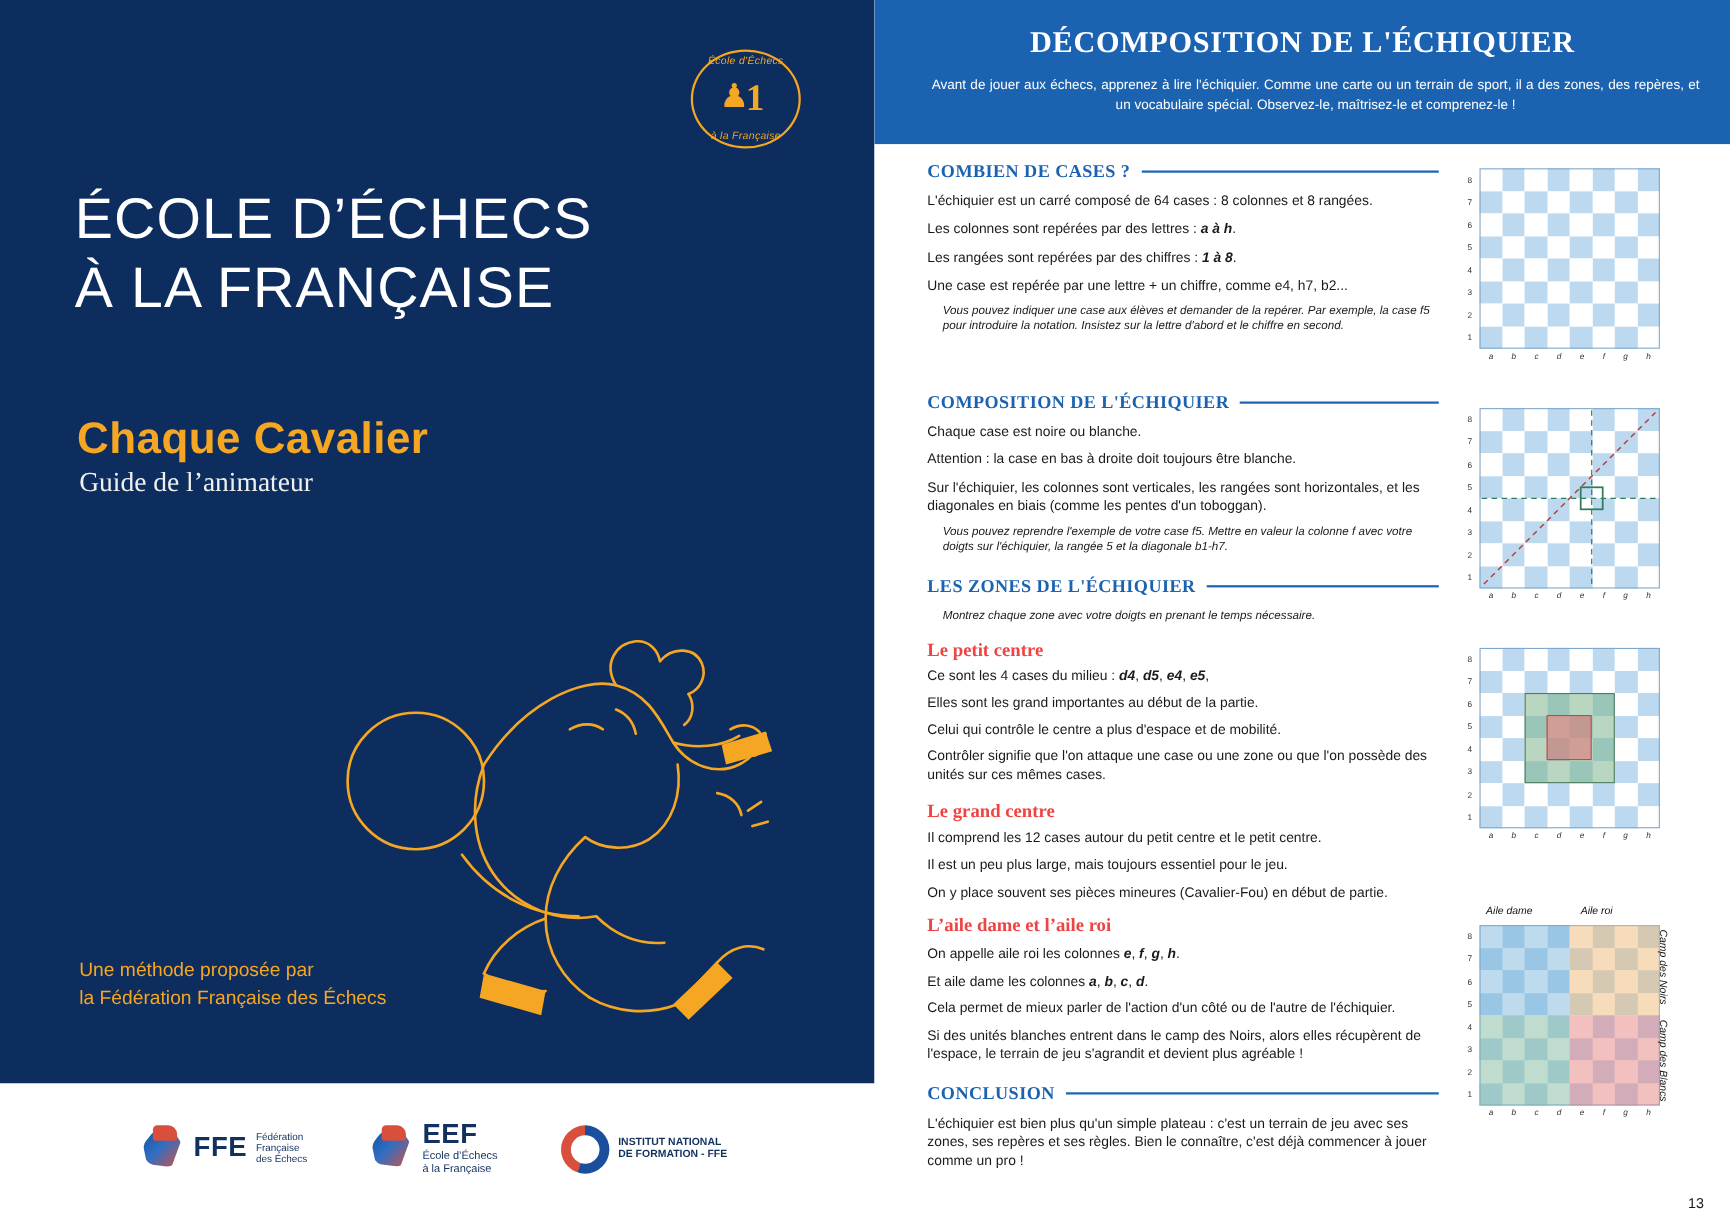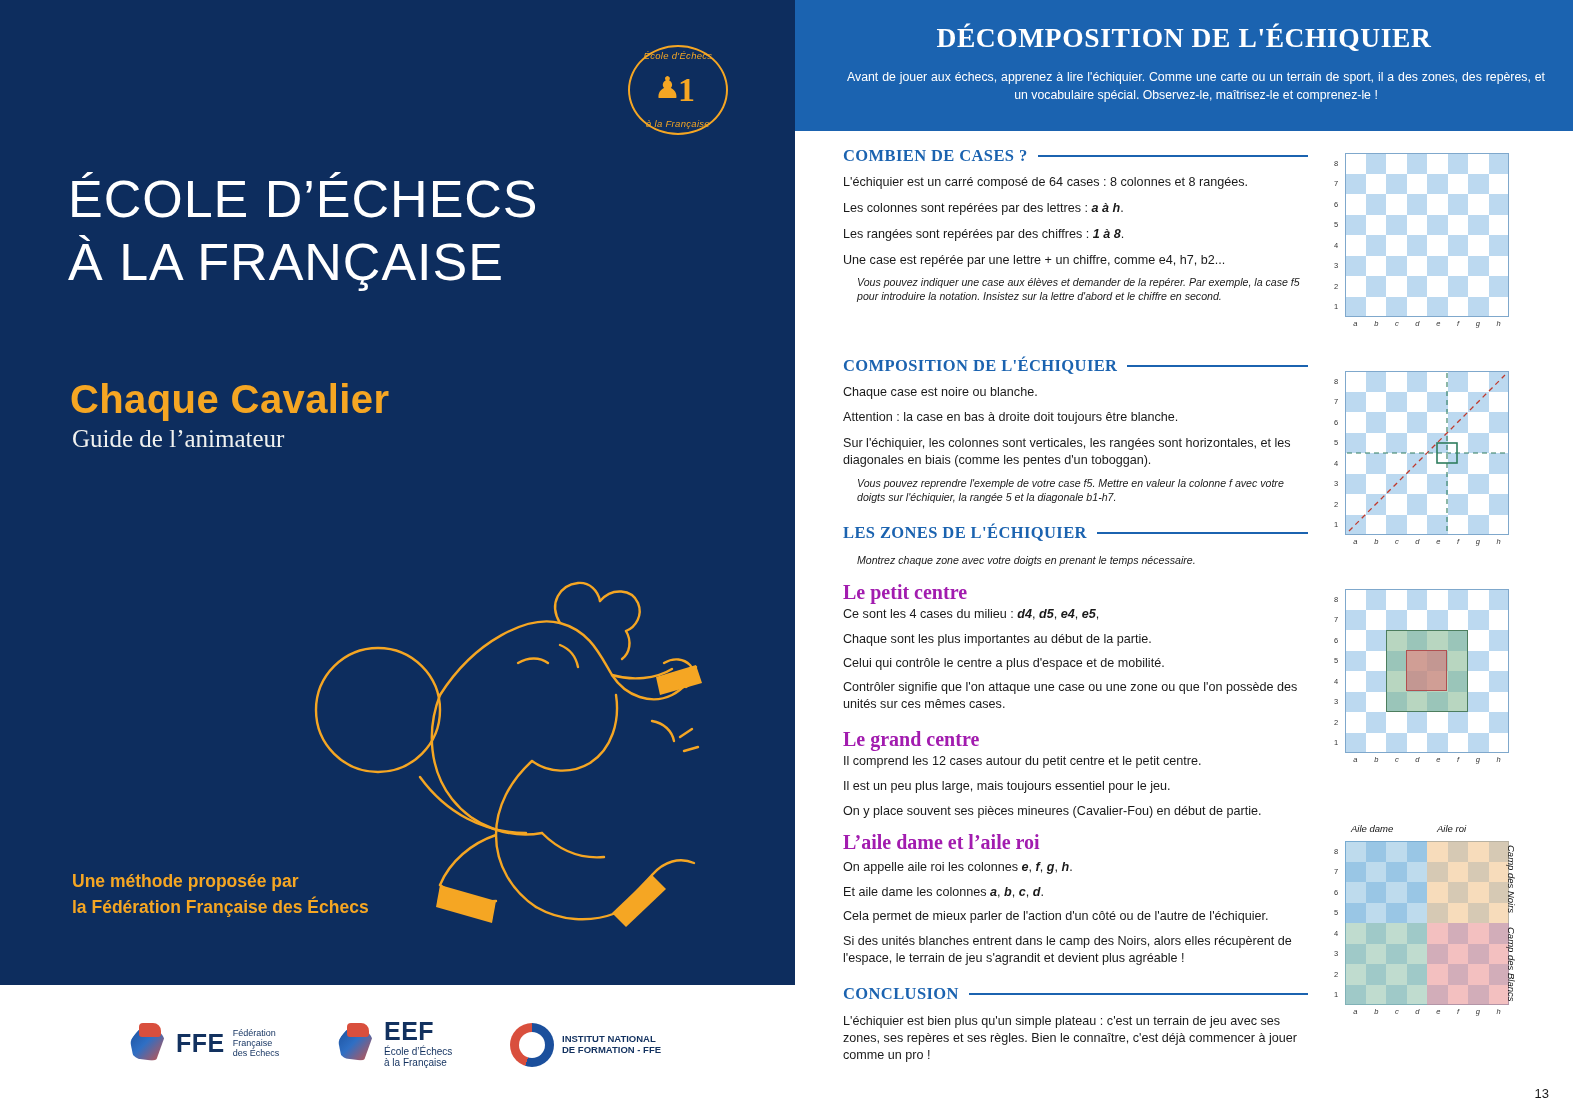--- a/index.html
+++ b/index.html
@@ -51,21 +51,21 @@
   .cover-level {
     position:absolute; left:70px; top:377px;
     color:#f5a623; font-size:40px; font-weight:bold; letter-spacing:0.4px;
   }
   .cover-sub {
     position:absolute; left:72px; top:425px;
     color:#f0f1ef; font-size:25px; font-family:"Liberation Serif", serif;
   }
   .cover-footer {
     position:absolute; left:72px; top:868px;
-    color:#f5a623; font-size:17.5px; line-height:1.5; font-weight:bold;
+    color:#f5a623; font-size:17.5px; line-height:1.5; font-weight:normal;
   }
 
   .knight-art { position:absolute; left:260px; top:545px; width:540px; height:420px; }
 
   
   .logos-strip { position:absolute; left:0; top:985px; width:795px; height:130px; background:#fff; }
   .logo-item { position:absolute; display:flex; align-items:center; gap:8px; }
   .lg-mark { width:38px; height:44px; position:relative; }
   .lg-mark .swoosh {
     position:absolute; left:0; top:6px; width:36px; height:34px;
@@ -106,22 +106,22 @@
 
   .para {
     position:absolute; left:48px; width:470px;
     font-size:12.6px; color:#1a1a1a; line-height:1.35;
   }
   .note {
     position:absolute; left:62px; width:455px;
     font-size:10.6px; color:#1a1a1a; line-height:1.33; font-style:italic;
   }
   .subhead {
-    position:absolute; left:48px; font-size:20px; font-weight:bold;
-    color:#a21caf; font-family:"Liberation Serif", serif;
+    position:absolute; left:48px; font-size:17px; font-weight:bold;
+    color:#ef4444; font-family:"Liberation Serif", serif;
   }
   b.i { font-style:italic; }
 
   
   .board { position:absolute; }
   .grid { position:absolute; left:0; top:0; display:grid; grid-template-columns:repeat(8,1fr); grid-template-rows:repeat(8,1fr); }
   .sq-l { background:#ffffff; }
   .sq-d { background:#bcd9f0; }
   .ranks, .files { position:absolute; font-size:7.5px; color:#333; }
   .ranks { left:-11px; top:0; height:100%; display:flex; flex-direction:column; justify-content:space-around; align-items:center; }
@@ -264,21 +264,21 @@
       <div class="note" style="top:345px;">Vous pouvez reprendre l'exemple de votre case f5. Mettre en valeur la colonne f avec votre doigts sur l'échiquier, la rangée 5 et la diagonale b1-h7.</div>
 
       <div class="sec-head" style="left:48px; top:392px;">
         <span class="t">LES ZONES DE L'ÉCHIQUIER</span>
         <span class="rule"></span>
       </div>
       <div class="note" style="top:422px;">Montrez chaque zone avec votre doigts en prenant le temps nécessaire.</div>
 
       <div class="subhead" style="top:450px;">Le petit centre</div>
       <div class="para" style="top:475px;">Ce sont les 4 cases du milieu : <b class="i">d4</b>, <b class="i">d5</b>, <b class="i">e4</b>, <b class="i">e5</b>,</div>
-      <div class="para" style="top:500px;">Chaque sont les plus importantes au début de la partie.</div>
+      <div class="para" style="top:500px;">Elles sont les grand importantes au début de la partie.</div>
       <div class="para" style="top:548px;">Contrôler signifie que l'on attaque une case ou une zone ou que l'on possède des unités sur ces mêmes cases.</div>
       <div class="para" style="top:524px;">Celui qui contrôle le centre a plus d'espace et de mobilité.</div>
 
       <div class="subhead" style="top:597px;">Le grand centre</div>
       <div class="para" style="top:622px;">Il comprend les 12 cases autour du petit centre et le petit centre.</div>
       <div class="para" style="top:647px;">Il est un peu plus large, mais toujours essentiel pour le jeu.</div>
       <div class="para" style="top:672px;">On y place souvent ses pièces mineures (Cavalier-Fou) en début de partie.</div>
 
       <div class="subhead" style="top:700px;">L’aile dame et l’aile roi</div>
       <div class="para" style="top:753px;">Et aile dame les colonnes <b class="i">a</b>, <b class="i">b</b>, <b class="i">c</b>, <b class="i">d</b>.</div>

